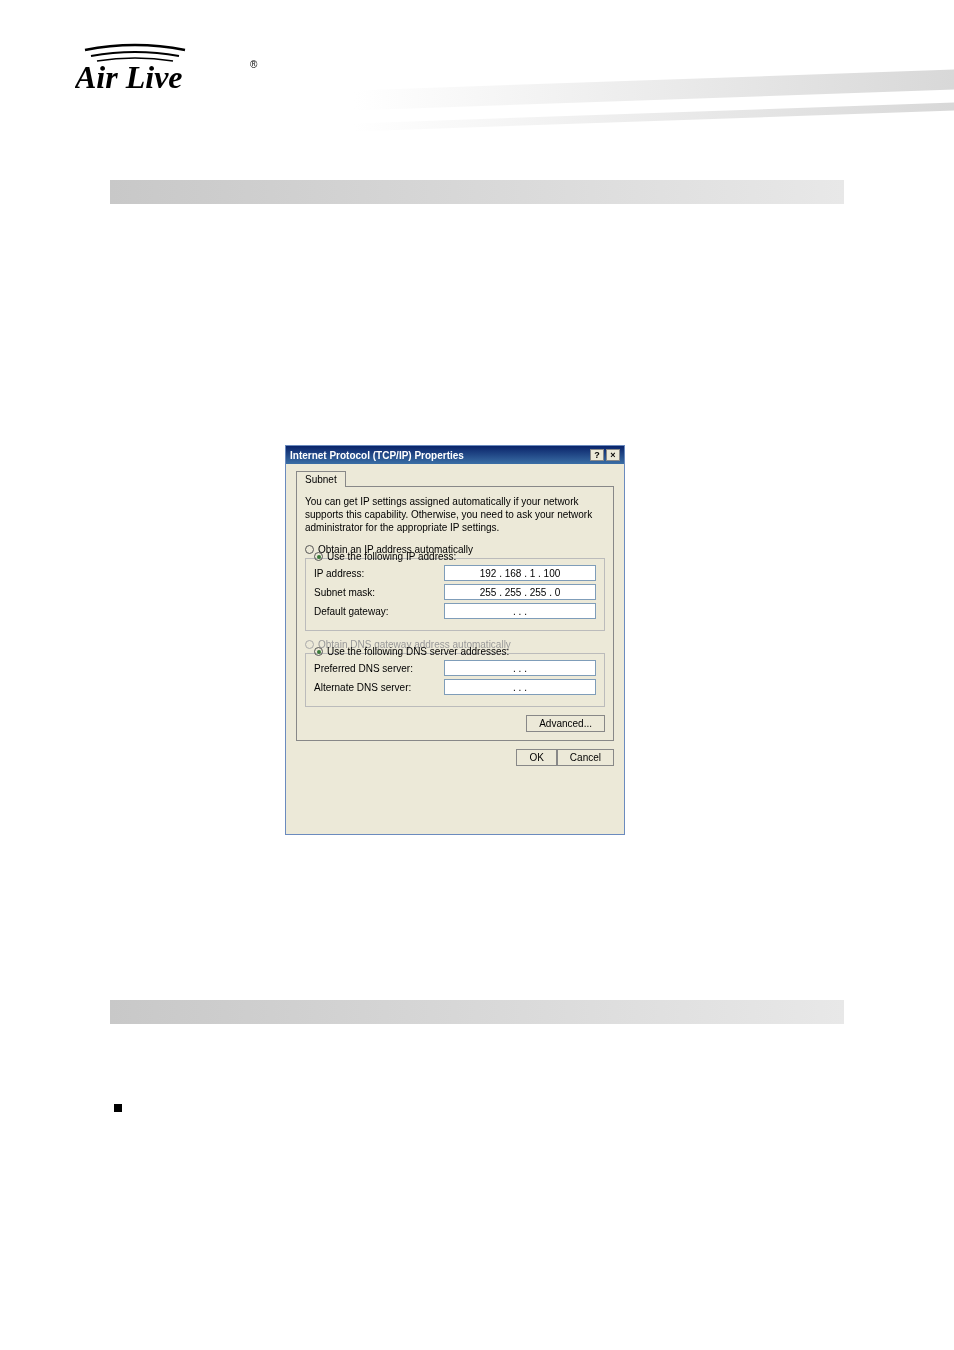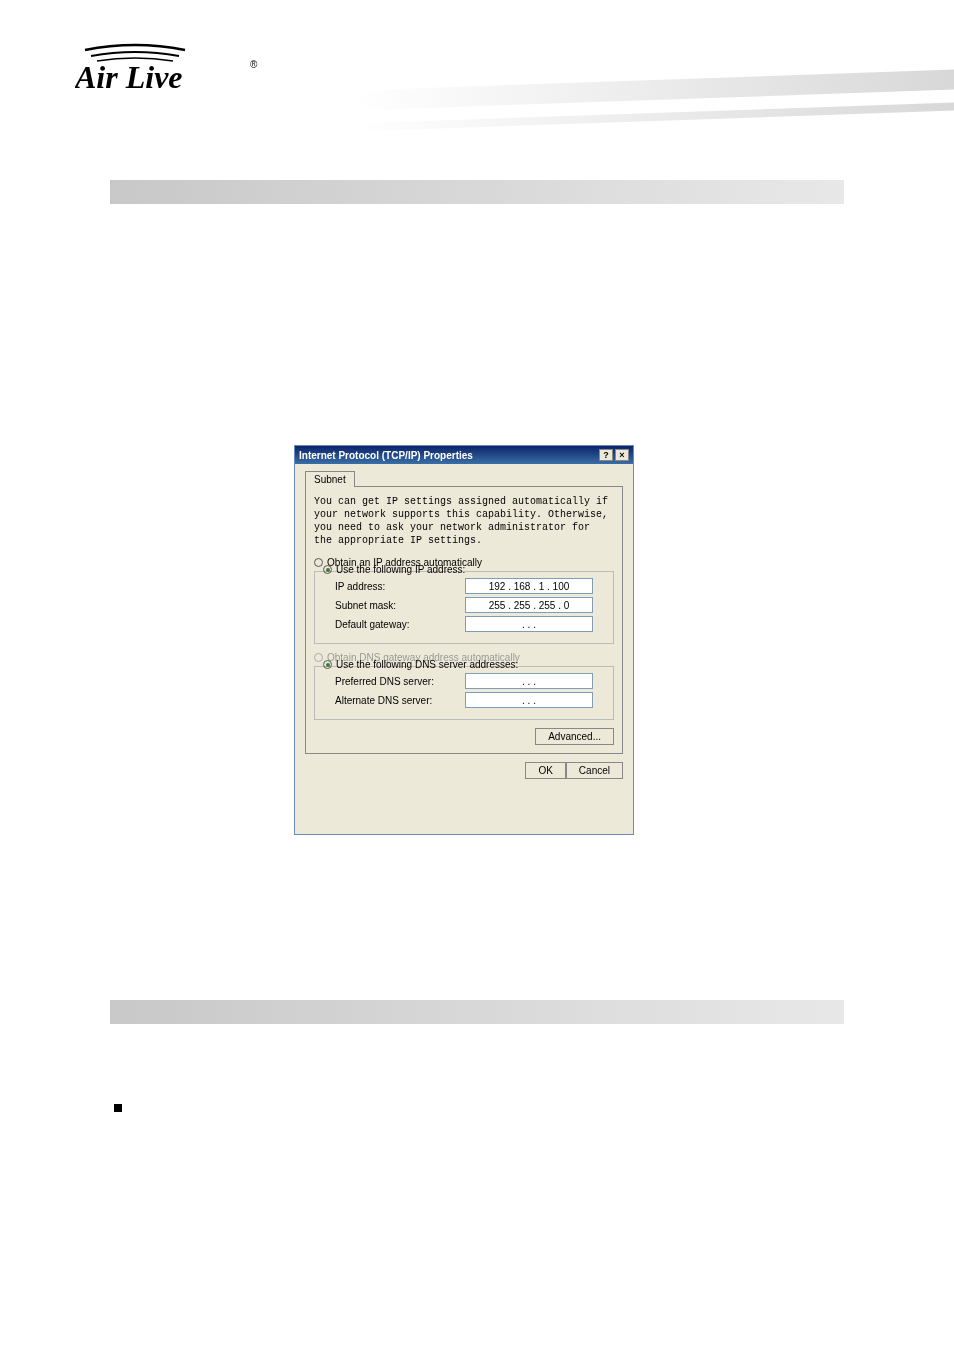--- a/index.html
+++ b/index.html
@@ -51,21 +51,21 @@
       left: 110px;
       right: 110px;
       height: 24px;
       background: linear-gradient(to right, #c8c8c8, #e8e8e8);
     }
     .section-bar.bar1 { top: 180px; }
     .section-bar.bar2 { top: 1000px; }
     .dialog-image {
       position: absolute;
       top: 445px;
-      left: 294px;
+      left: 285px;
       width: 340px;
       height: 390px;
       border: 1px solid #6b8bbe;
       font-family: Tahoma, Arial, sans-serif;
       font-size: 10px;
       background: #ece9d8;
     }
     .dialog-titlebar {
       height: 18px;
       background: linear-gradient(to bottom, #0a246a, #3a6ea5);
@@ -98,28 +98,28 @@
       background: #ece9d8;
       position: relative;
       top: 1px;
       font-size: 10px;
     }
     .tab-panel {
       border: 1px solid #888;
       padding: 8px;
       background: #ece9d8;
     }
-    .info-text { font-size: 10px; margin-bottom: 10px; line-height: 1.3; font-family: Liberation Mono, monospace; }
+    .info-text { font-size: 10px; margin-bottom: 10px; line-height: 1.3; }
     .radio-row { display: flex; align-items: center; gap: 4px; margin: 3px 0; font-size: 10px; }
     .radio { width: 9px; height: 9px; border-radius: 50%; border: 1px solid #555; display: inline-flex; align-items: center; justify-content: center; }
     .radio.selected::after { content: ""; width: 4px; height: 4px; border-radius: 50%; background: #3a7a3a; }
     .radio.disabled { border-color: #aaa; }
     .disabled-text { color: #999; }
     .fieldgroup { border: 1px solid #bbb; padding: 6px 8px 8px 8px; margin: 2px 0 8px 0; }
-    .field-row { display: flex; align-items: center; margin: 3px 12px; font-size: 10px; }
+    .field-row { display: flex; align-items: center; margin: 3px 0; font-size: 10px; }
     .field-label { width: 130px; }
     .ip-input {
       border: 1px solid #7f9db9;
       background: #fff;
       height: 16px;
       flex: 1;
       padding: 0 4px;
       font-size: 10px;
       display: flex;
       align-items: center;

